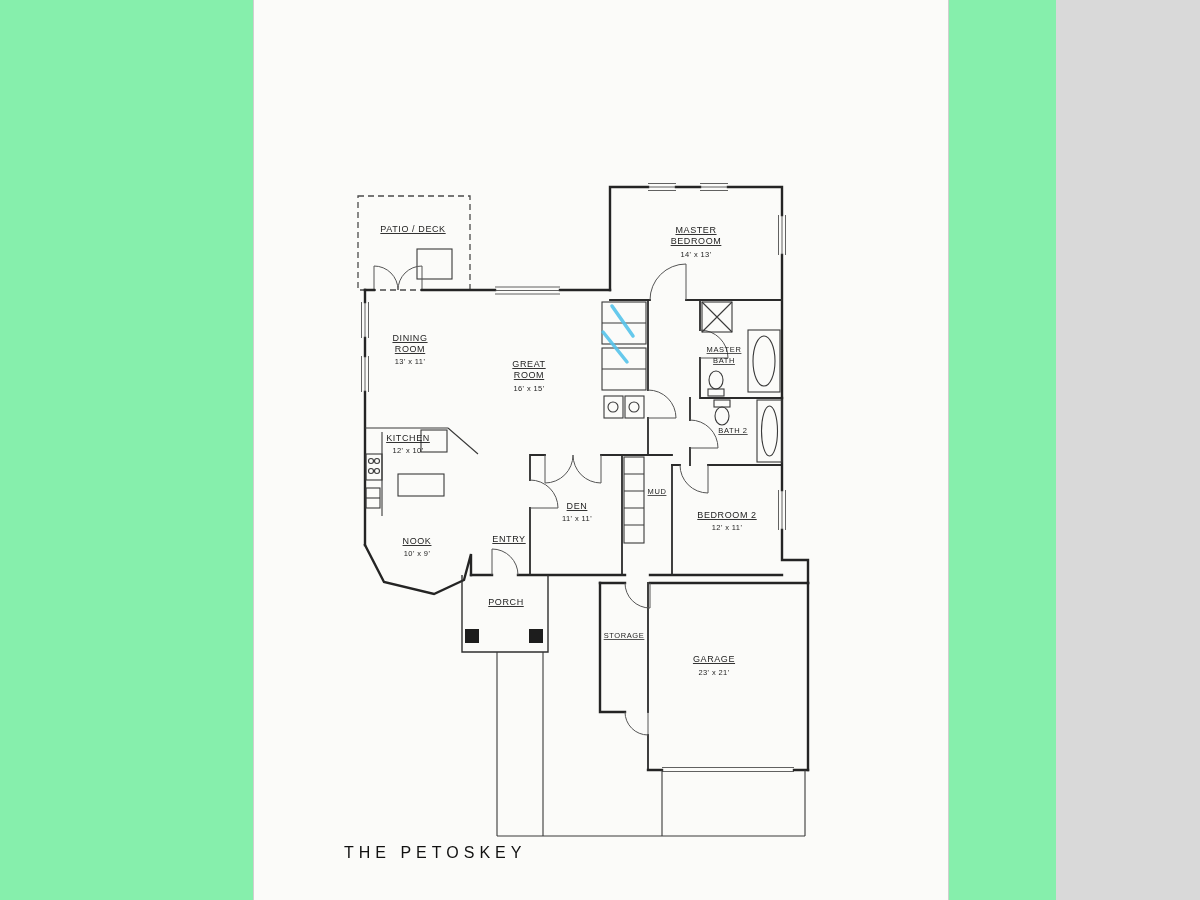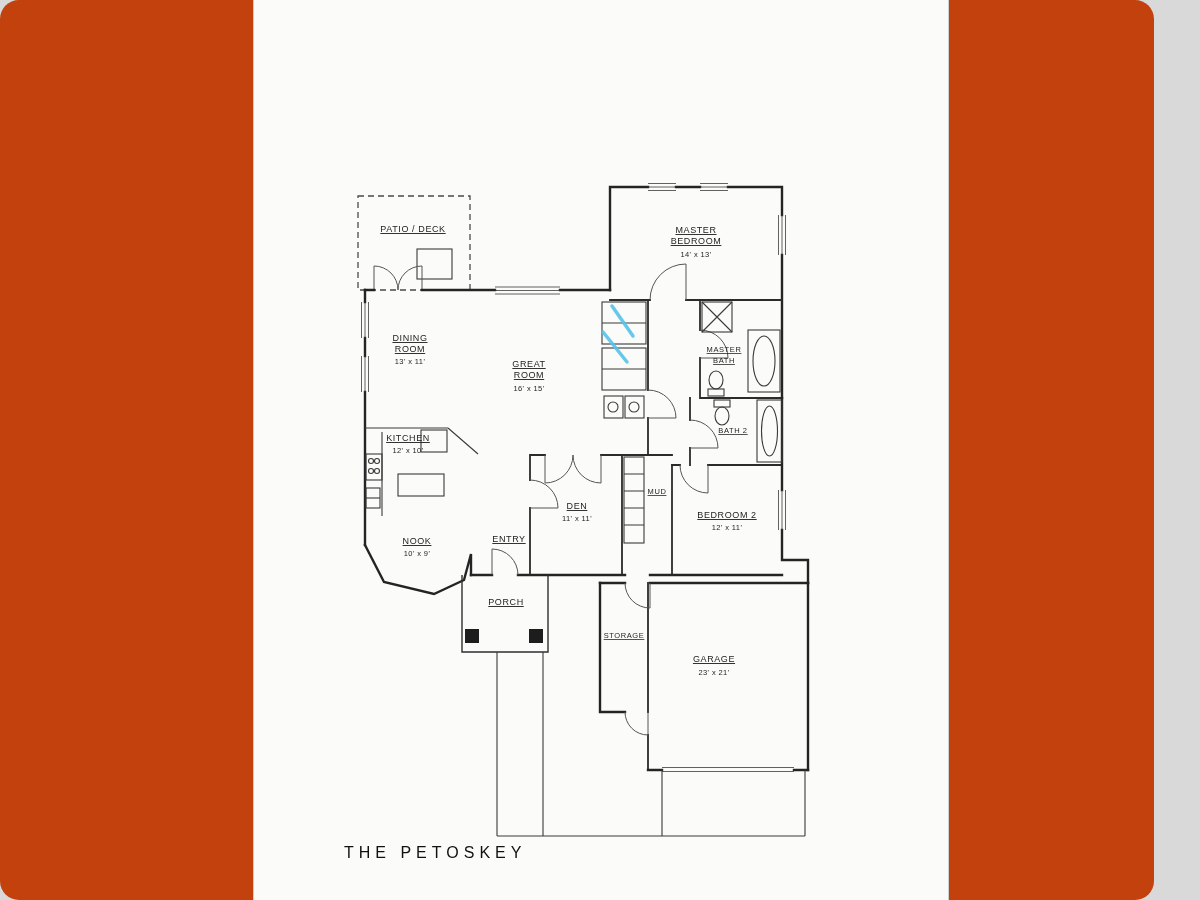--- a/index.html
+++ b/index.html
@@ -1,17 +1,17 @@
 <!DOCTYPE html>
 <html><head>
 <meta charset="utf-8">
 <style>
   html,body{margin:0;padding:0;background:#d9d9d9;}
-  .stage{position:relative;width:1154px;height:900px;background:#c2410c;overflow:hidden;
-         font-family:"Liberation Sans",sans-serif;border-radius:19px;}
+  .stage{position:relative;width:1056px;height:900px;background:#86efac;overflow:hidden;
+         font-family:"Liberation Sans",sans-serif;}
   .paper{position:absolute;left:253px;top:0;width:694px;height:900px;background:#fbfbf9;
          border-left:1px solid #cfcfcf;border-right:1px solid #cfcfcf;}
   svg{position:absolute;left:0;top:0;}
 
   
   .wall{stroke:#242424;stroke-width:2.4;fill:none;stroke-linecap:square;}
   .iw{stroke:#2b2b2b;stroke-width:1.8;fill:none;stroke-linecap:square;}
   .pthin{stroke:#2f2f2f;stroke-width:1.4;fill:none;}
   .thin{stroke:#3a3a3a;stroke-width:1.1;fill:none;}
   .win{stroke:#3a3a3a;stroke-width:.8;fill:none;}

